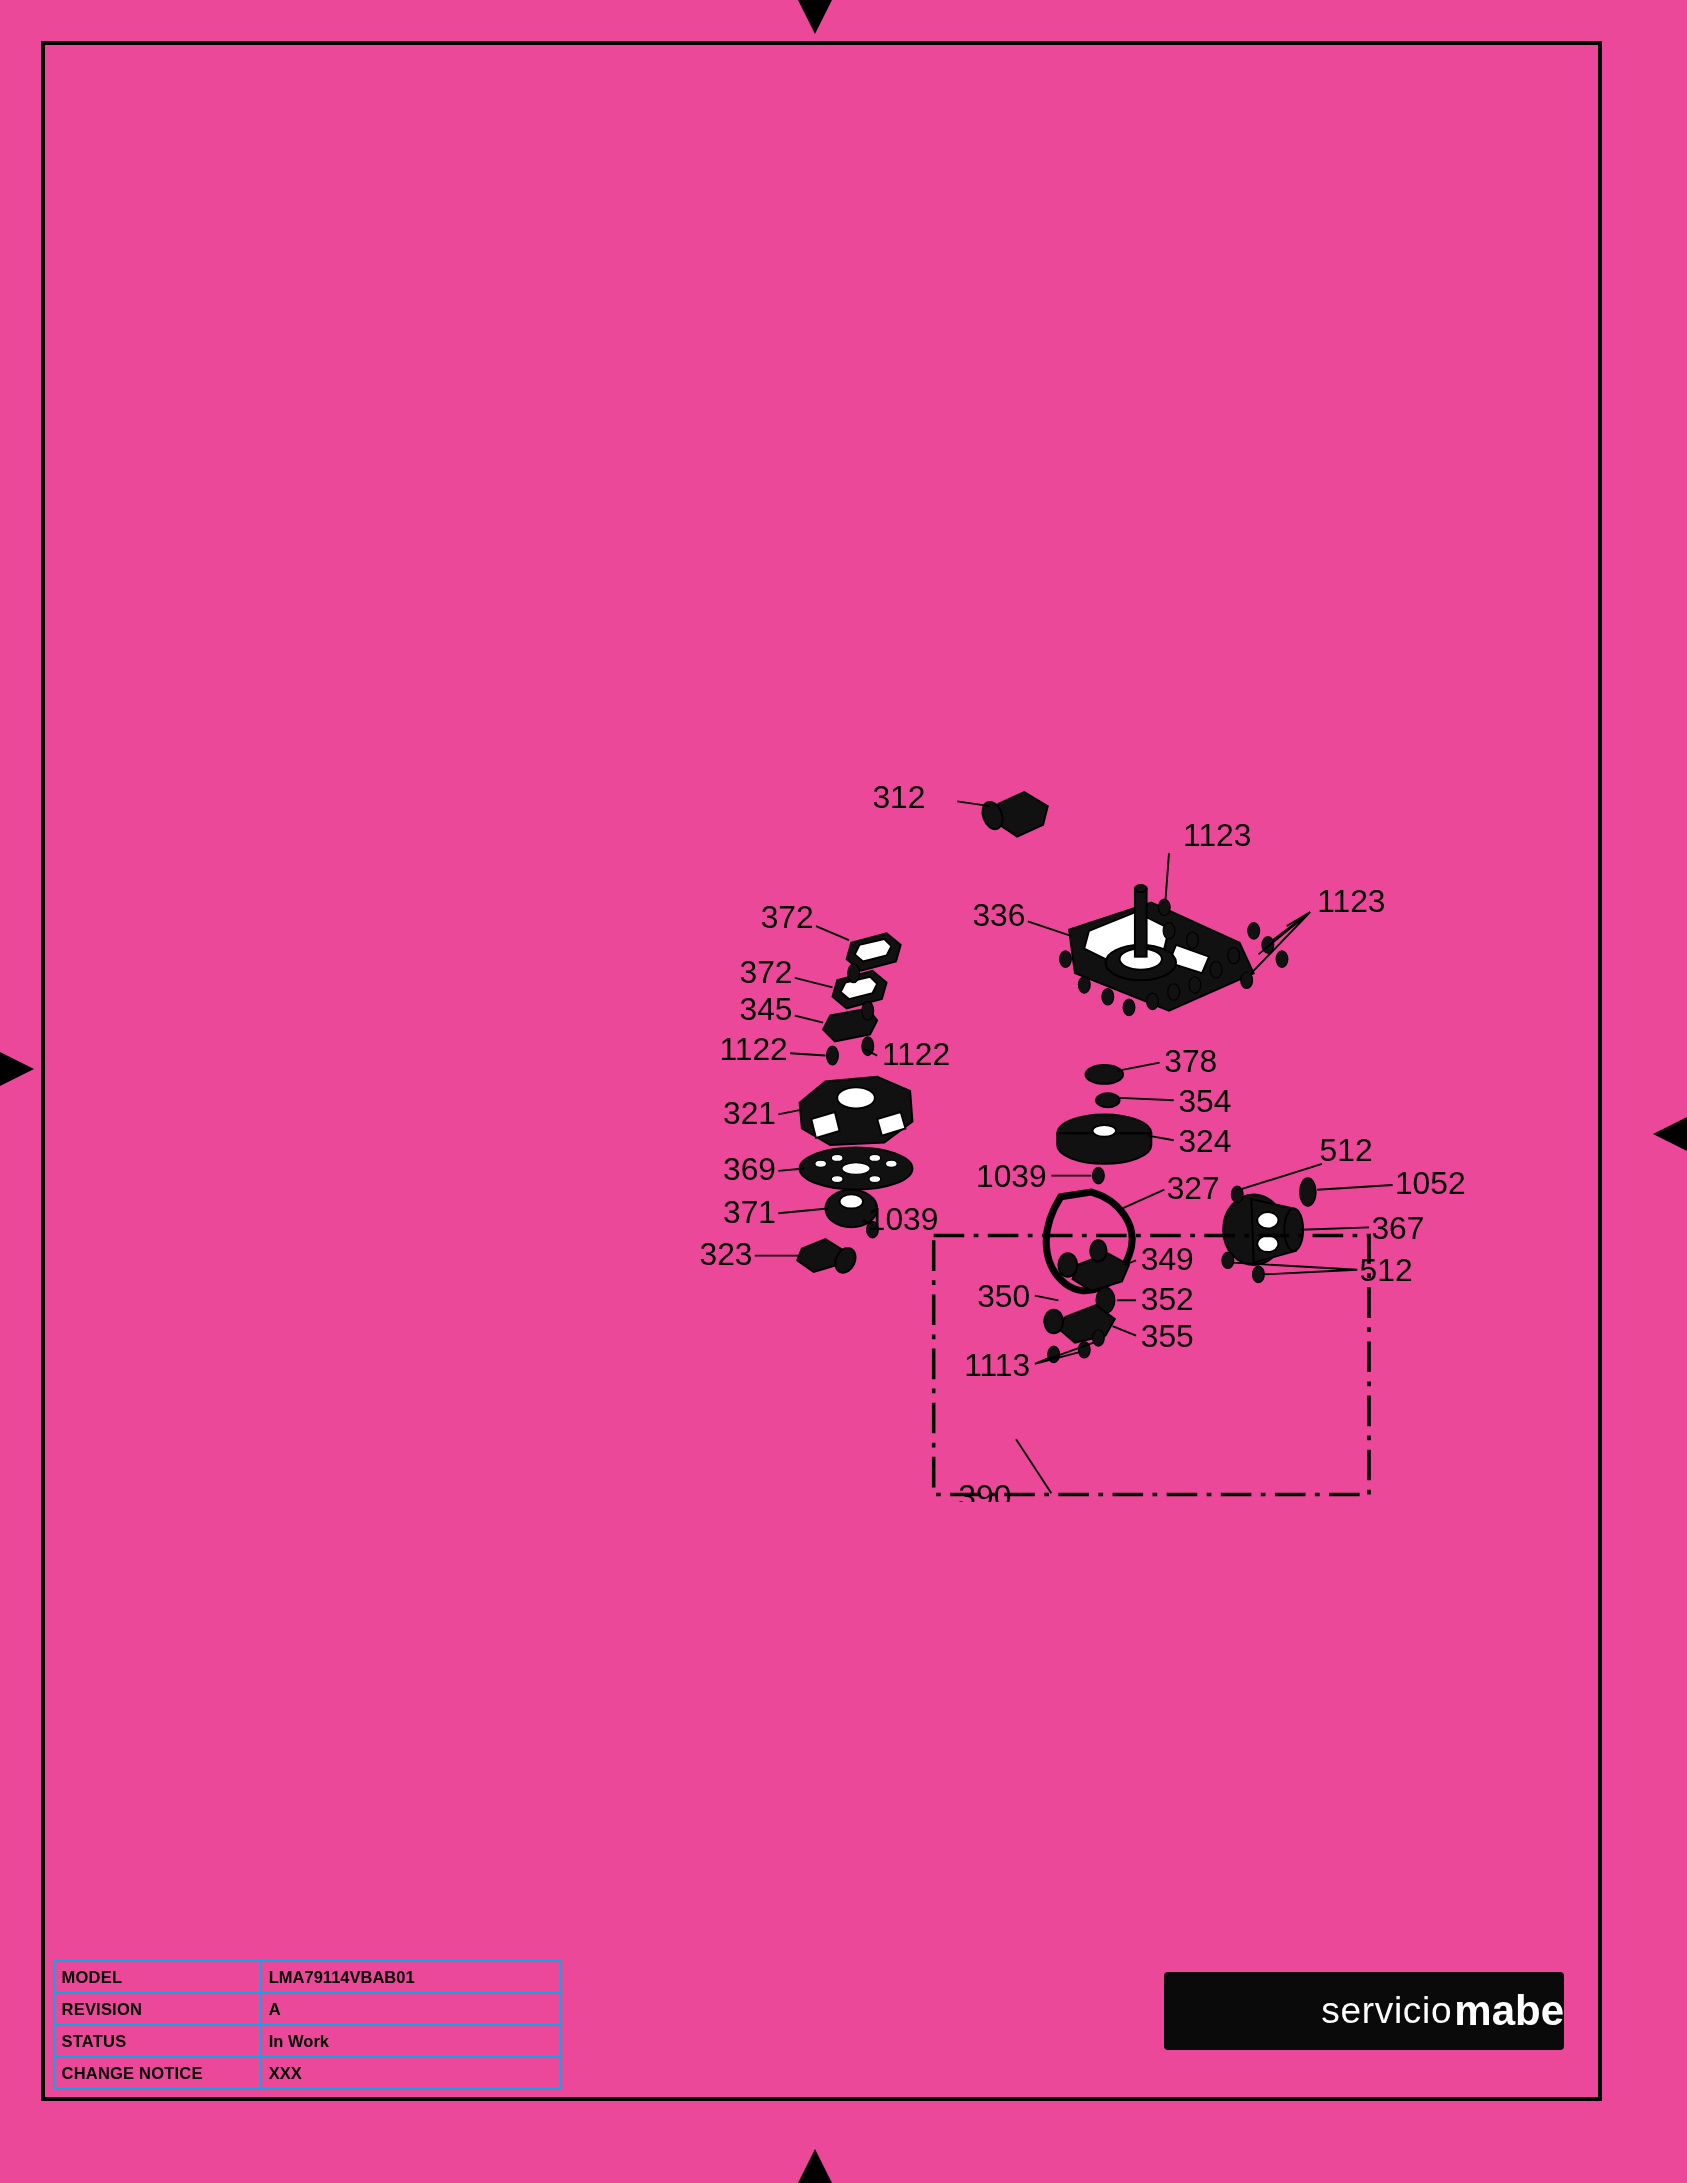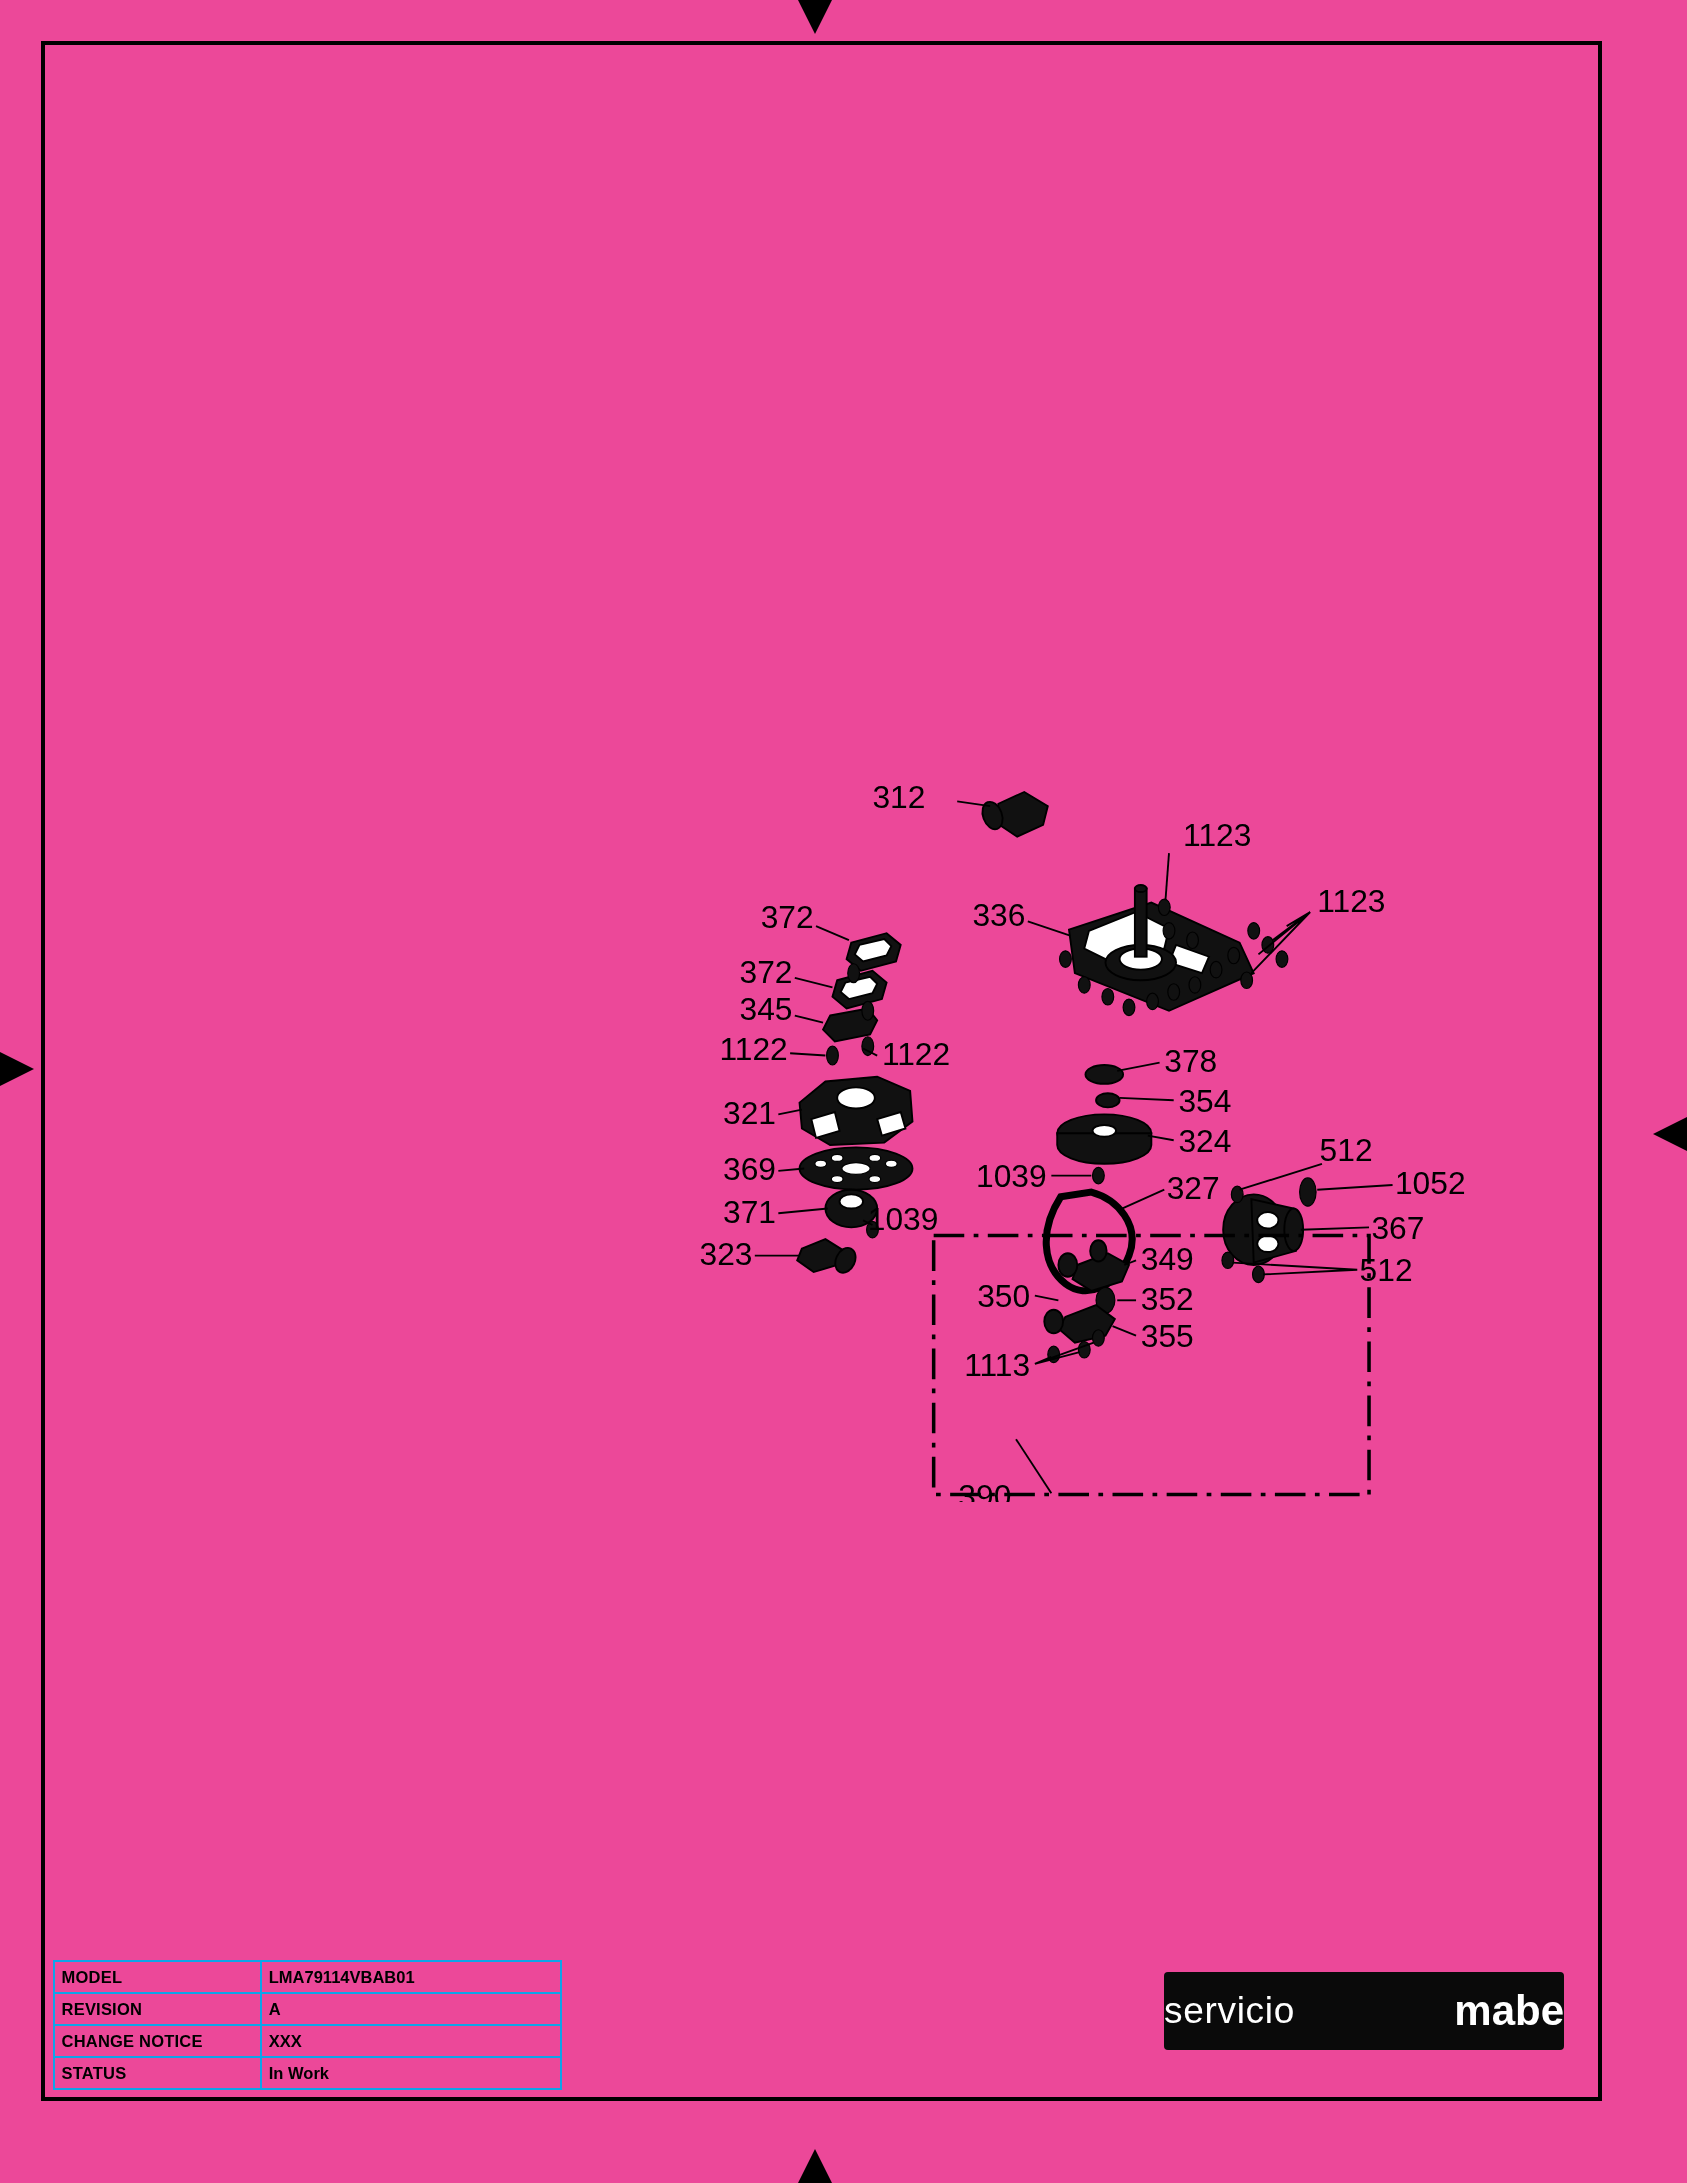--- a/index.html
+++ b/index.html
@@ -133,21 +133,21 @@
     position: absolute;
     left: 1164px;
     top: 1972px;
     width: 400px;
     height: 78px;
     background: #0a0a0a;
     border-radius: 4px;
     color: #ffffff;
     display: flex;
     align-items: center;
-    justify-content: space-between;
+    justify-content: flex-end;
     white-space: nowrap;
   }
   #logo .servicio {
     font-size: 37px;
     font-weight: 300;
     letter-spacing: 0.7px;
   }
   #logo .mabe {
     font-size: 42px;
     font-weight: bold;
@@ -399,26 +399,26 @@
     <tbody>
       <tr>
         <td class="key">MODEL</td>
         <td class="val">LMA79114VBAB01</td>
       </tr>
       <tr>
         <td class="key">REVISION</td>
         <td class="val">A</td>
       </tr>
       <tr>
+        <td class="key">STATUS</td>
+        <td class="val">In Work</td>
+      </tr>
+      <tr>
         <td class="key">CHANGE NOTICE</td>
         <td class="val">XXX</td>
-      </tr>
-      <tr>
-        <td class="key">STATUS</td>
-        <td class="val">In Work</td>
       </tr>
     </tbody>
   </table>
 
   <div id="logo">
     <span class="servicio">servicio</span>
     <span class="mabe">mabe</span>
   </div>
 
 </div>

